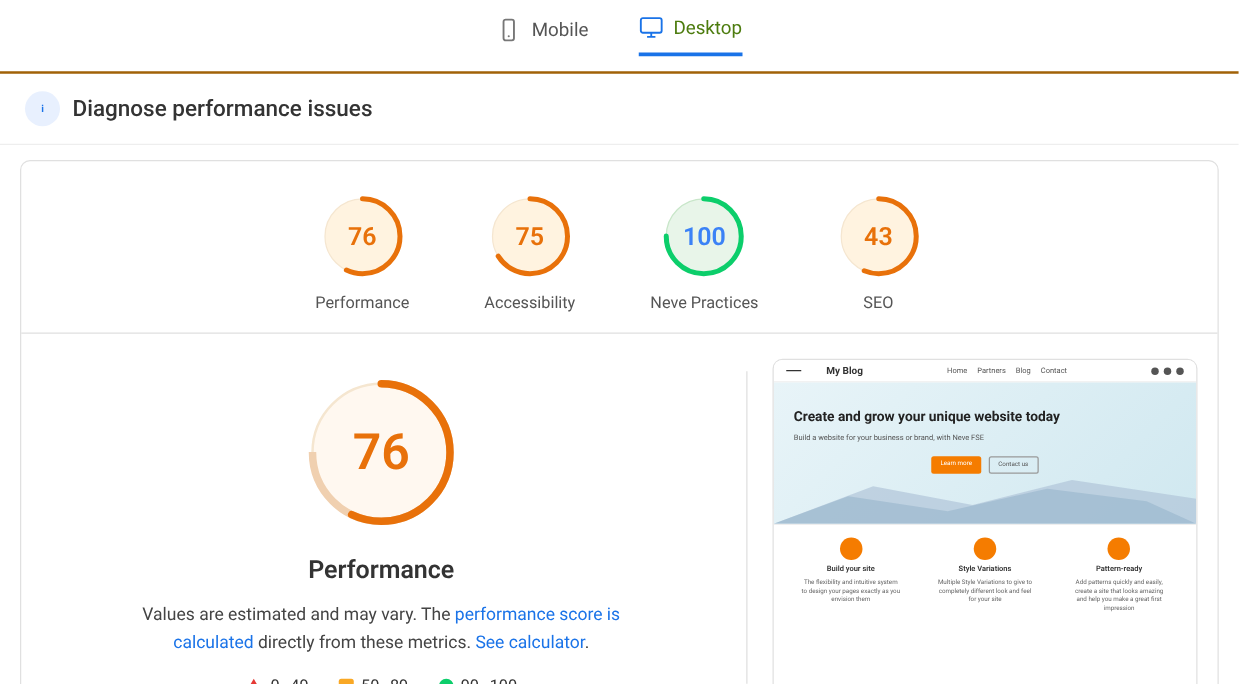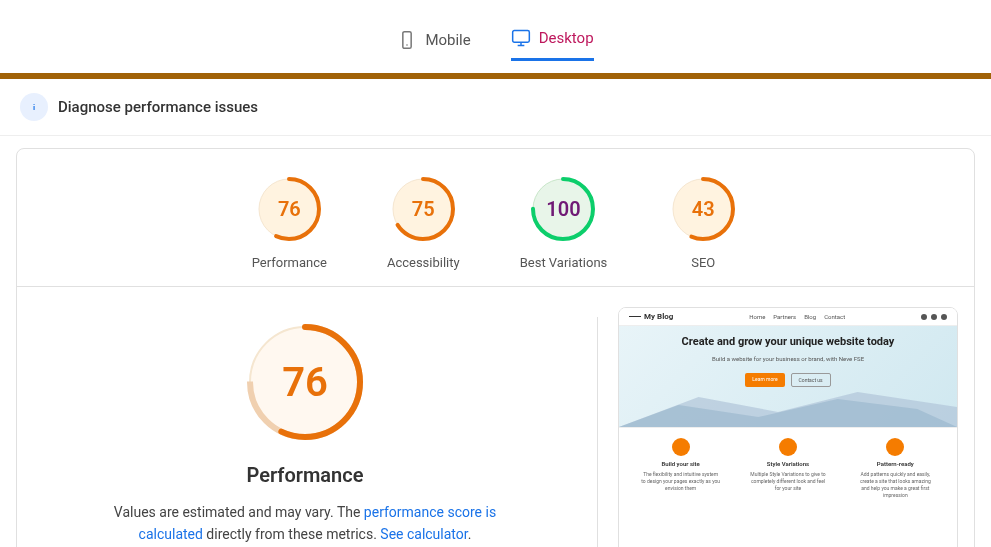--- a/index.html
+++ b/index.html
@@ -11,34 +11,34 @@
       min-height: 547px;
       overflow-x: hidden;
     }
 
     
     .header-tabs {
       display: flex;
       justify-content: center;
       align-items: center;
       gap: 40px;
-      padding: 28px 0 12px;
-      border-bottom: 6px solid #a16207;
+      padding: 12px 0 12px;
+      border-bottom: 2px solid #a16207;
     }
     .tab-item {
       display: flex;
       align-items: center;
       gap: 8px;
       cursor: pointer;
       font-size: 15px;
       color: #555;
       padding-bottom: 10px;
     }
     .tab-item.active {
-      color: #be185d;
+      color: #4d7c0f;
       border-bottom: 3px solid #1a73e8;
     }
     .tab-icon {
       width: 20px;
       height: 20px;
     }
 
     
     .diagnose-bar {
       display: flex;
@@ -50,21 +50,21 @@
     .diagnose-icon {
       width: 28px;
       height: 28px;
       border-radius: 50%;
       background: #e8f0fe;
       display: flex;
       align-items: center;
       justify-content: center;
     }
     .diagnose-title {
-      font-size: 15px;
+      font-size: 18px;
       font-weight: 500;
       color: #333;
     }
 
     
     .scores-container {
       border: 1px solid #e0e0e0;
       border-radius: 8px;
       margin: 12px 16px;
     }
@@ -97,21 +97,21 @@
       font-size: 20px;
       font-weight: 600;
     }
     .score-label {
       font-size: 13px;
       color: #555;
     }
 
     
     .orange { color: #e8710a; }
-    .green { color: #701a75; text-align: center; }
+    .green { color: #3b82f6; text-align: center; }
 
     
     .scores-divider {
       border: none;
       border-top: 1px solid #e0e0e0;
       margin: 0;
     }
 
     
     .main-content {
@@ -232,21 +232,21 @@
       padding: 4px 10px;
       border-bottom: 1px solid #eee;
       background: #fff;
     }
     .mini-logo {
       font-size: 8px;
       font-weight: 700;
       color: #333;
       display: flex;
       align-items: center;
-      gap: 3px;
+      gap: 20px;
     }
     .mini-logo-dash {
       width: 12px;
       height: 1.5px;
       background: #333;
     }
     .mini-nav-links {
       display: flex;
       gap: 8px;
       font-size: 6px;
@@ -259,22 +259,21 @@
     .mini-nav-icon {
       width: 6px;
       height: 6px;
       border-radius: 50%;
       background: #555;
     }
 
     
     .mini-hero {
       background: linear-gradient(135deg, #e8f4f8 0%, #d0e8f0 100%);
-      padding: 8px 16px 40px;
-      text-align: center;
+      padding: 20px 16px 40px;
       position: relative;
     }
     .mini-hero-title {
       font-size: 11px;
       font-weight: 700;
       color: #222;
       line-height: 1.4;
       margin-bottom: 5px;
     }
     .mini-hero-sub {
@@ -400,21 +399,21 @@
     </div>
 
     <div class="score-item">
       <div class="score-circle">
         <svg width="72" height="72" viewBox="0 0 72 72">
           <circle cx="36" cy="36" r="30" fill="#e8f5e9" stroke="#c8e6c9" stroke-width="1"></circle>
           <circle cx="36" cy="36" r="30" fill="none" stroke="#0cce6b" stroke-width="4" stroke-dasharray="141.37" stroke-dashoffset="0" stroke-linecap="round"></circle>
         </svg>
         <span class="score-value green">100</span>
       </div>
-      <span class="score-label">Best Variations</span>
+      <span class="score-label">Neve Practices</span>
     </div>
 
     <div class="score-item">
       <div class="score-circle">
         <svg width="72" height="72" viewBox="0 0 72 72">
           <circle cx="36" cy="36" r="30" fill="#fff3e0" stroke="#f5e6d0" stroke-width="1"></circle>
           <circle cx="36" cy="36" r="30" fill="none" stroke="#e8710a" stroke-width="4" stroke-dasharray="141.37" stroke-dashoffset="35.34" stroke-linecap="round"></circle>
         </svg>
         <span class="score-value orange">43</span>
       </div>

